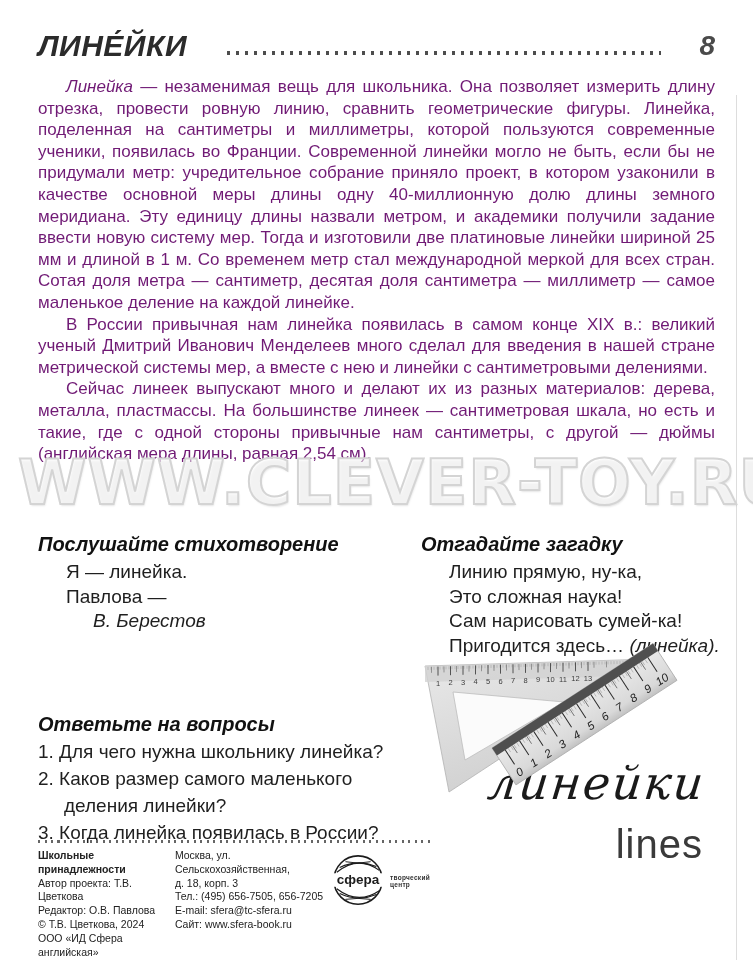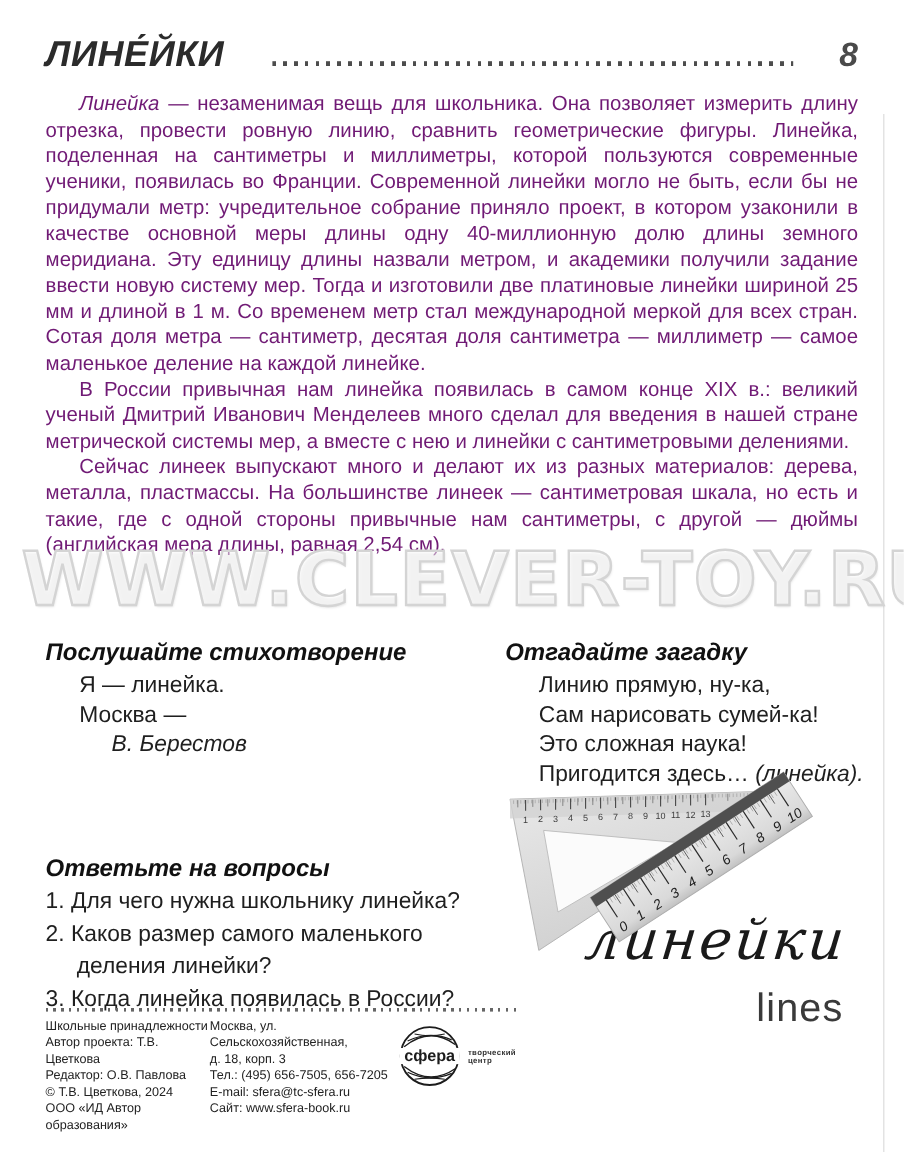--- a/index.html
+++ b/index.html
@@ -71,39 +71,39 @@
 
   
   .vocab-cursive{
     position:absolute;right:48px;top:760px;
     font-family:"DejaVu Serif", serif;font-style:italic;
     font-size:46px;color:#1a1a1a;letter-spacing:2px;line-height:1;
     transform:skewX(-6deg);
   }
   .vocab-en{
     position:absolute;right:50px;top:822px;
-    font-size:33px;color:#3a3a3a;letter-spacing:1px;line-height:1.1;
+    font-size:40px;color:#3a3a3a;letter-spacing:1px;line-height:1.1;
   }
   .vocab-ipa{
     position:absolute;right:44px;top:864px;
     font-family:"DejaVu Serif", serif;
     font-size:37px;color:#1d1d1d;line-height:1.1;
   }
 
   
   .footer{position:absolute;left:38px;top:840px;width:392px;}
   .footer-dots{
     height:3px;width:100%;margin-bottom:6px;
     background:repeating-linear-gradient(90deg,#666 0 2px,transparent 2px 6.5px);
   }
   .footer-cols{display:flex;align-items:flex-start;}
   .f-col{font-size:10.5px;line-height:13.8px;color:#222;}
   .f-col.c1{width:143px;}
   .f-col.c2{width:162px;}
-  .f-bold{font-weight:normal;}
+  .f-bold{font-weight:bold;}
   .logo-wrap{display:flex;align-items:center;margin-top:4px;}
   .logo-caption{
     font-size:6.5px;line-height:7.5px;color:#333;font-weight:bold;
     margin-left:2px;letter-spacing:.3px;
   }
 
   
   .scan-edge{
     position:absolute;left:736px;top:95px;width:1px;height:865px;
     background:#ddd;
@@ -124,29 +124,29 @@
     <p><span class="it">Линейка</span><span> — незаменимая вещь для школьника.  Она позволяет измерить длину отрезка, провести ровную линию, сравнить геометрические фигуры. Линейка, поделенная на сантиметры и миллиметры, которой пользуются со­временные ученики, появилась во Франции. Современной линейки могло не быть, если бы не придумали метр: учредительное собрание приняло проект, в котором узаконили в качестве основной меры длины  одну 40-миллионную долю длины земного меридиана. Эту единицу длины назвали метром, и ака­демики получили задание ввести новую систему мер. Тогда и изготовили две платиновые линейки шириной 25 мм и длиной в 1 м. Со временем метр стал международной меркой для всех стран. Сотая доля метра — сантиметр, де­сятая доля сантиметра — миллиметр — самое маленькое деление на каждой линейке.</span></p>
     <p>В России привычная нам линейка появилась в самом конце XIX в.: великий ученый Дмитрий Иванович Менделеев много сделал для введения в нашей стране метрической системы мер, а вместе с нею и линейки с сантиметровы­ми делениями.</p>
     <p>Сейчас линеек выпускают много и делают их из разных материалов: дере­ва, металла, пластмассы. На большинстве линеек — сантиметровая шкала, но есть и такие, где с одной стороны привычные нам сантиметры, с другой — дюймы (английская мера длины, равная 2,54 см).</p>
   </div>
 
   <div class="watermark">WWW.CLEVER-TOY.RU</div>
 
   <div class="poem">
     <div class="col-heading">Послушайте стихотворение</div>
     <div class="poem-line">Я — линейка.</div>
-    <div class="poem-line">Москва —</div>
+    <div class="poem-line">Павлова —</div>
     <div class="poem-author">В. Берестов</div>
   </div>
 
   <div class="riddle">
     <div class="col-heading">Отгадайте загадку</div>
     <div class="riddle-line">Линию прямую, ну-ка,</div>
+    <div class="riddle-line">Это сложная наука!</div>
     <div class="riddle-line">Сам нарисовать сумей-ка!</div>
-    <div class="riddle-line">Это сложная наука!</div>
     <div class="riddle-line"><span>Пригодится здесь… </span><span class="it">(линейка).</span></div>
   </div>
 
   <div class="questions">
     <div class="col-heading">Ответьте на вопросы</div>
     <div class="q-item">1. Для чего нужна школьнику линейка?</div>
     <div class="q-item">2. Каков размер самого маленького деления линейки?</div>
     <div class="q-item">3. Когда линейка появилась в России?</div>
   </div>
 
@@ -381,21 +381,21 @@
   <div class="vocab-en">lines</div>
 
   <div class="footer">
     <div class="footer-dots"></div>
     <div class="footer-cols">
       <div class="f-col c1">
         <div class="f-bold">Школьные принадлежности</div>
         <div>Автор проекта: Т.В. Цветкова</div>
         <div>Редактор: О.В. Павлова</div>
         <div>© Т.В. Цветкова, 2024</div>
-        <div>ООО «ИД Автор образования»</div>
+        <div>ООО «ИД Сфера английская»</div>
       </div>
       <div class="f-col c2">
         <div>Москва, ул. Сельскохозяйственная,</div>
         <div>д. 18, корп. 3</div>
         <div>Тел.: (495) 656-7505, 656-7205</div>
         <div>E-mail: sfera@tc-sfera.ru</div>
         <div>Сайт: www.sfera-book.ru</div>
       </div>
       <div class="logo-wrap">
         <svg width="58" height="56" viewBox="0 0 60 58">

